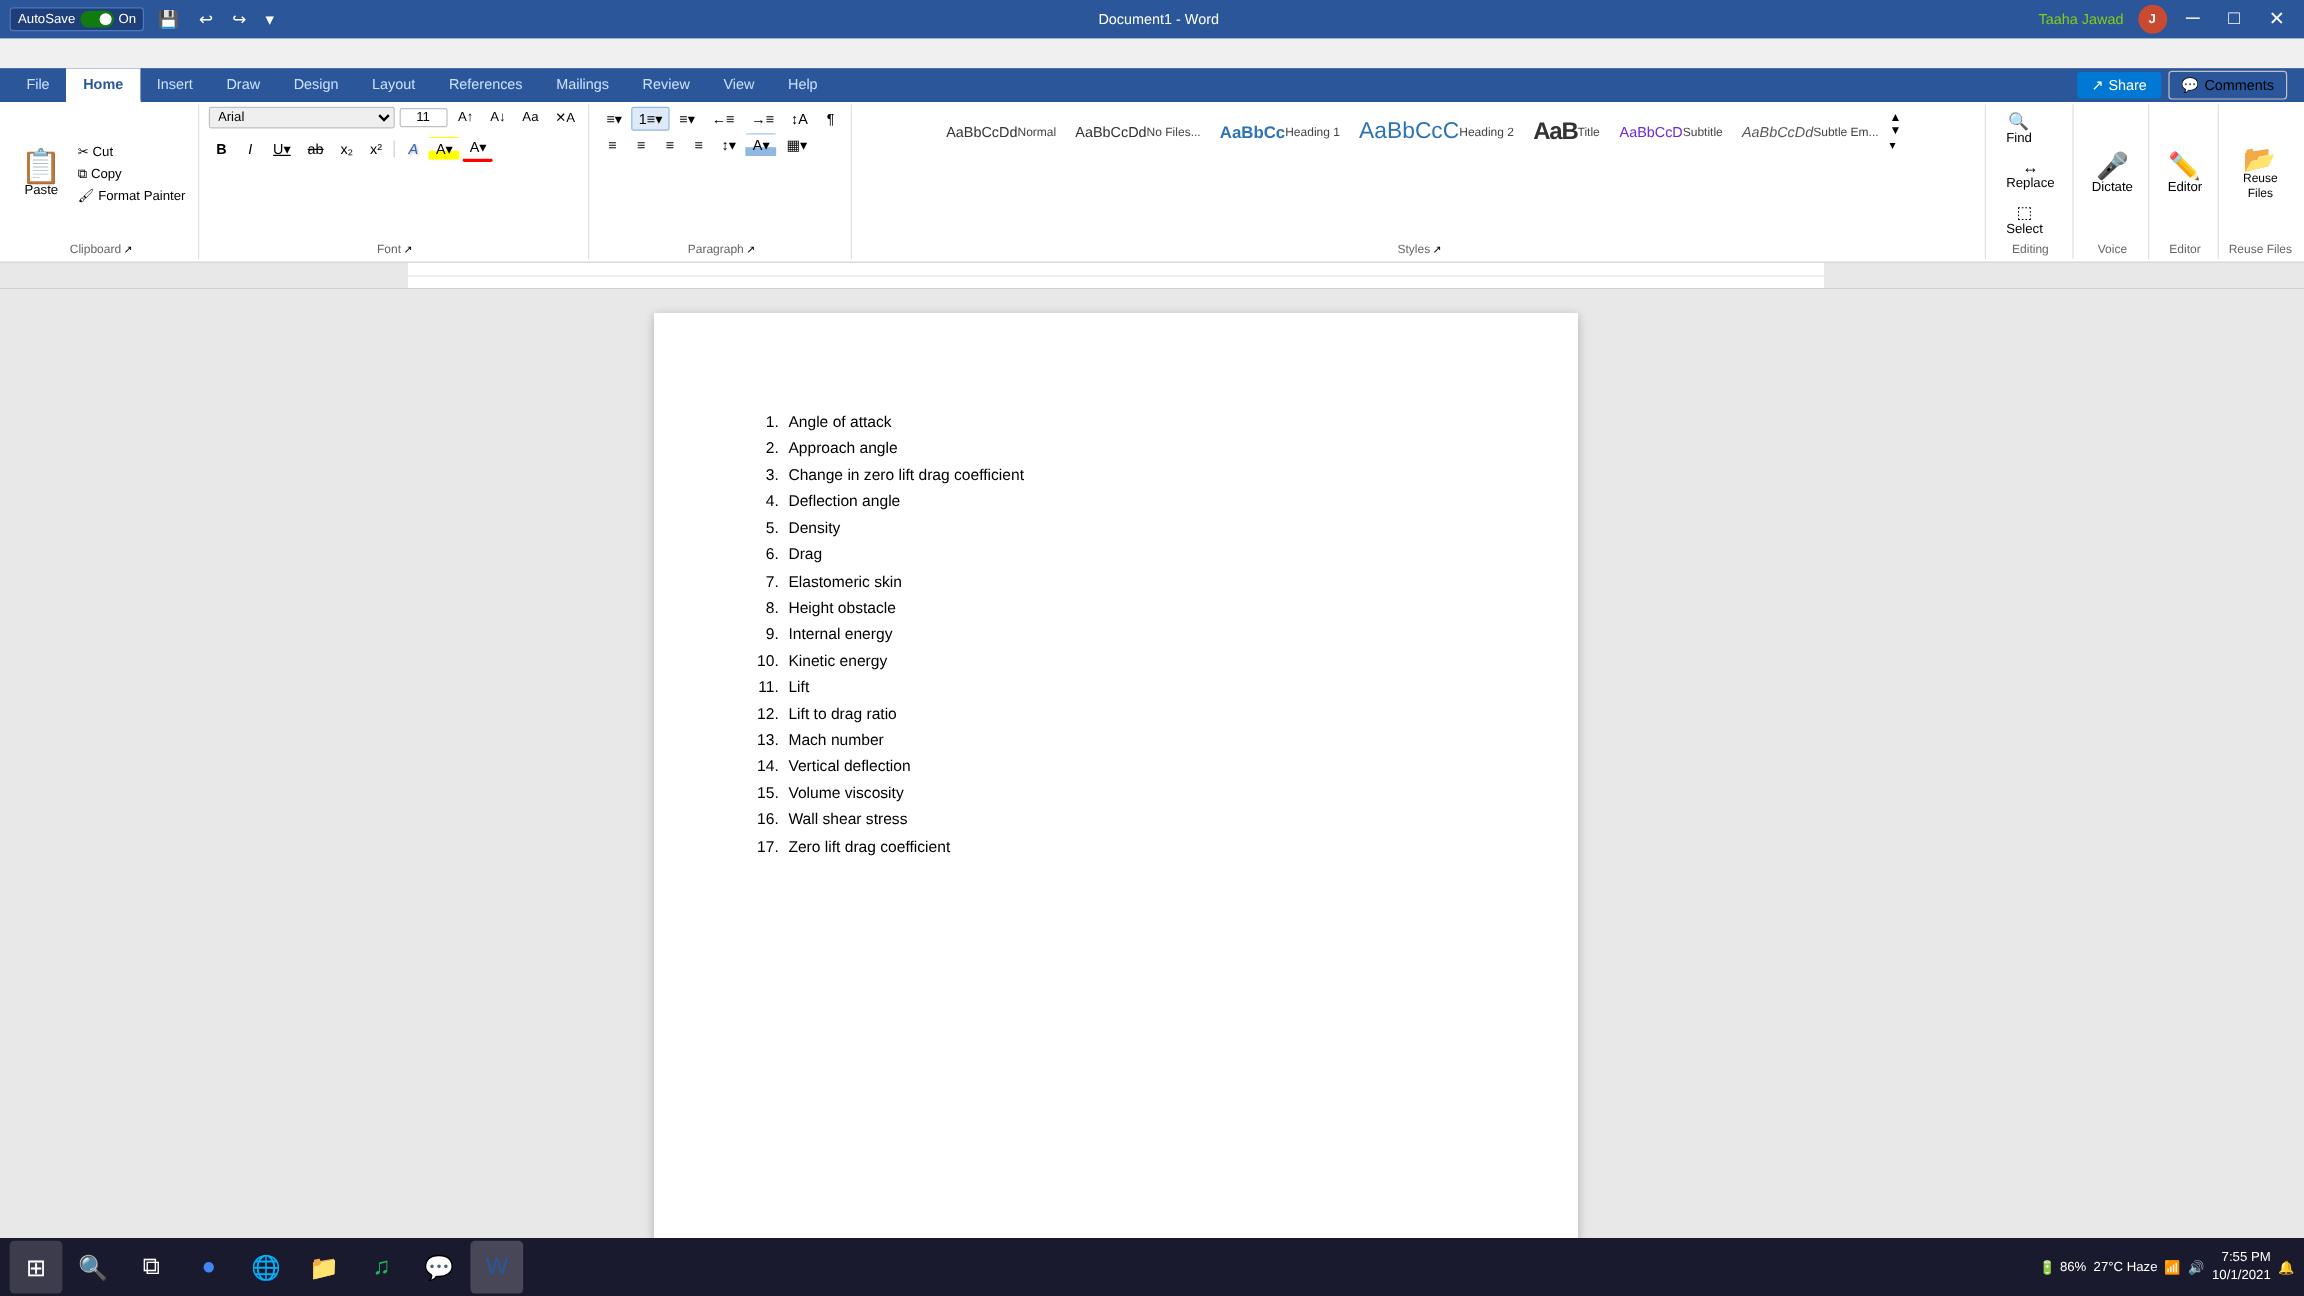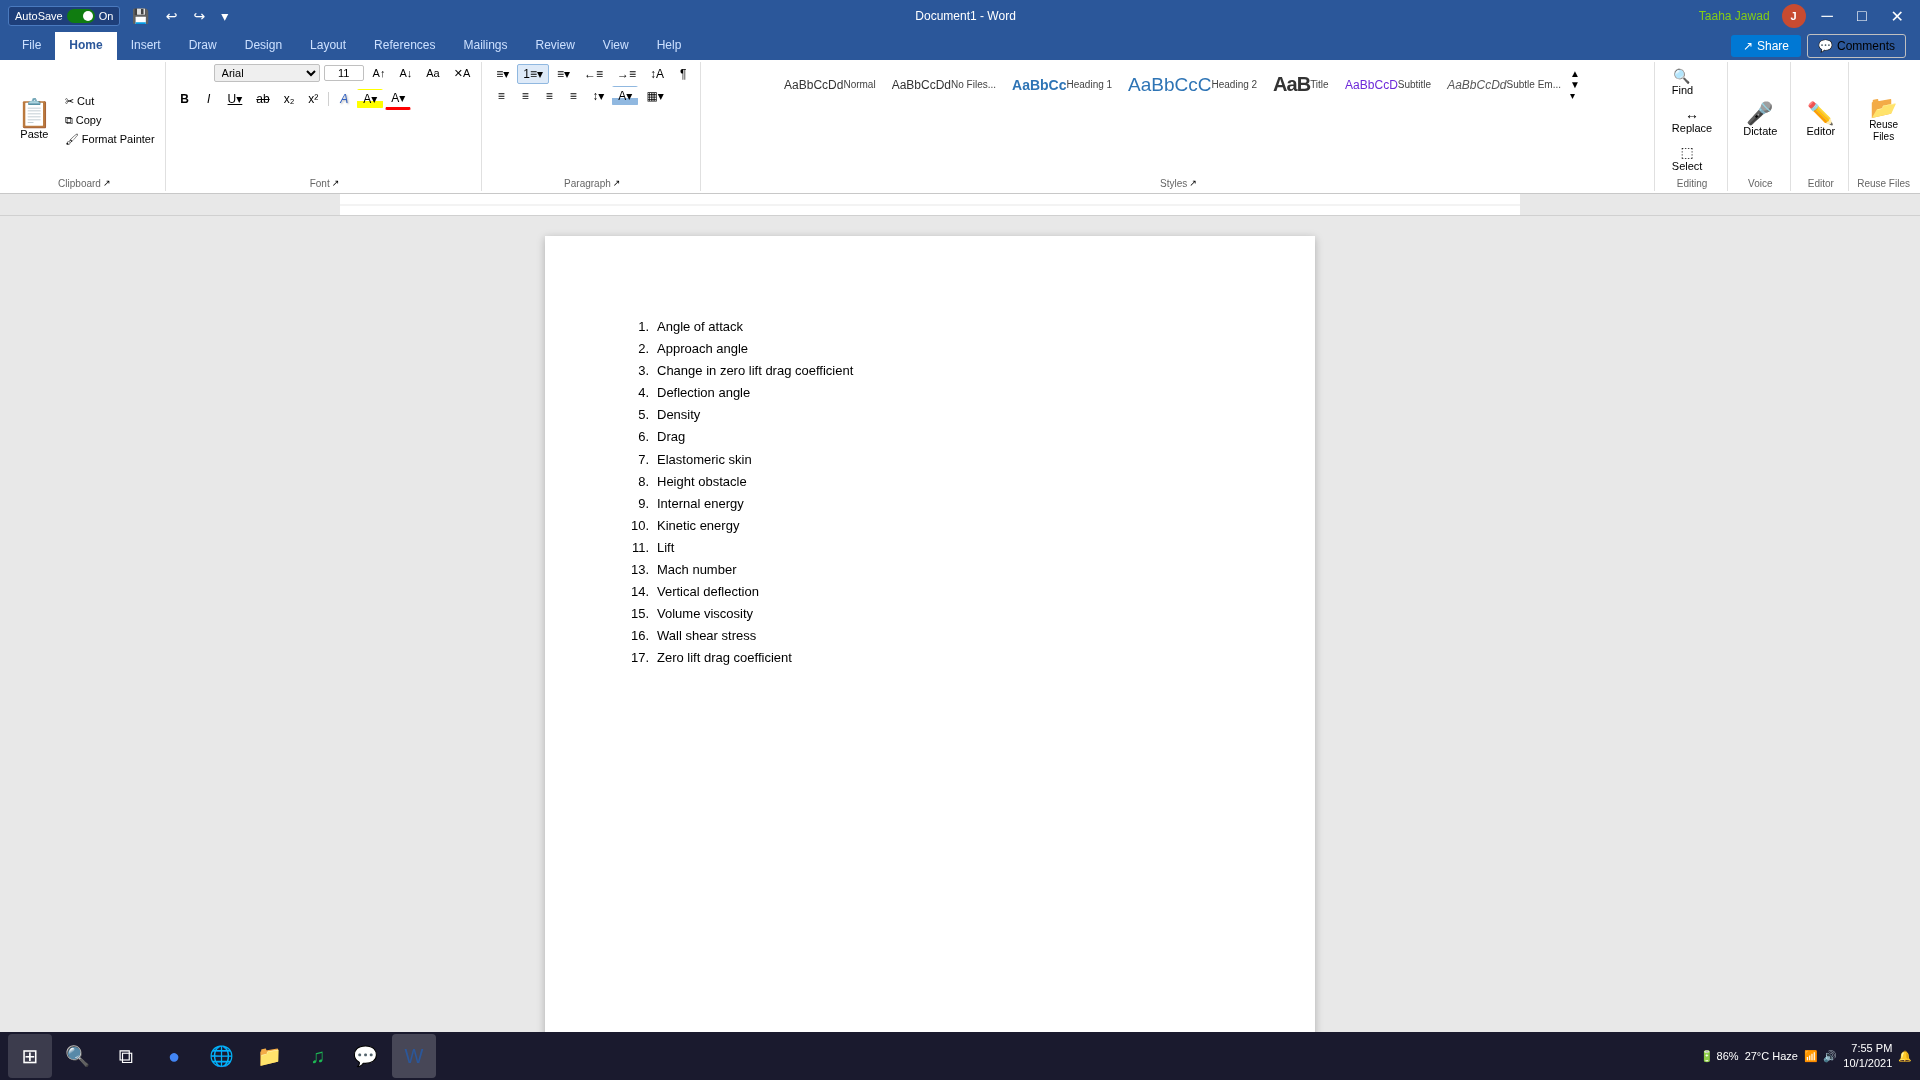--- a/index.html
+++ b/index.html
@@ -55,20 +55,21 @@
 
     
     .qa-btn { color: white; background: none; border: none; cursor: pointer; padding: 2px 4px; font-size: 14px; }
 
     
     #ribbon { background: #2b579a; }
     #ribbon-tabs {
       display: flex;
       padding: 0 8px;
       background: #2b579a;
+      margin-top: 25px;
     }
     .ribbon-tab {
       color: #cce0ff;
       padding: 6px 14px;
       font-size: 12px;
       cursor: pointer;
       border-bottom: 2px solid transparent;
     }
     .ribbon-tab.active {
       color: white;
@@ -140,22 +141,22 @@
       display: flex; align-items: center; gap: 3px;
       font-size: 11px; cursor: pointer;
       padding: 1px 3px;
       border: 1px solid transparent;
       border-radius: 2px;
     }
 
     
     .font-row { display: flex; align-items: center; gap: 4px; margin-bottom: 3px; }
     .font-select {
-      width: 106px; font-size: 11px; padding: 1px 3px;
-      border: 1px solid #c0c0c0; border-radius: 2px; margin-left: 40px;
+      width: 155px; font-size: 11px; padding: 1px 3px;
+      border: 1px solid #c0c0c0; border-radius: 2px;
     }
     .font-size-input {
       width: 40px; font-size: 11px; padding: 1px 3px;
       border: 1px solid #c0c0c0; border-radius: 2px;
       text-align: center;
     }
     .font-btn {
       padding: 1px 4px; font-size: 11px; cursor: pointer;
       border: 1px solid transparent; border-radius: 2px;
       background: none;
@@ -624,20 +625,24 @@
           </li>
           <li>
             <span class="list-num">10.</span>
             <span>Kinetic energy</span>
           </li>
           <li>
             <span class="list-num">11.</span>
             <span>Lift</span>
           </li>
           <li>
+            <span class="list-num">12.</span>
+            <span>Lift to drag ratio</span>
+          </li>
+          <li>
             <span class="list-num">13.</span>
             <span>Mach number</span>
           </li>
           <li>
             <span class="list-num">14.</span>
             <span>Vertical deflection</span>
           </li>
           <li>
             <span class="list-num">15.</span>
             <span>Volume viscosity</span>

